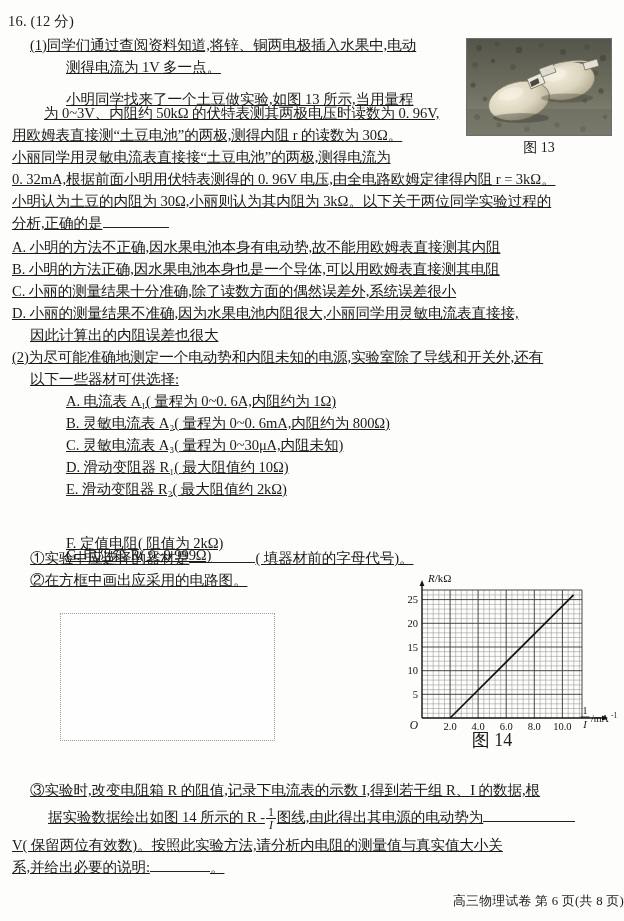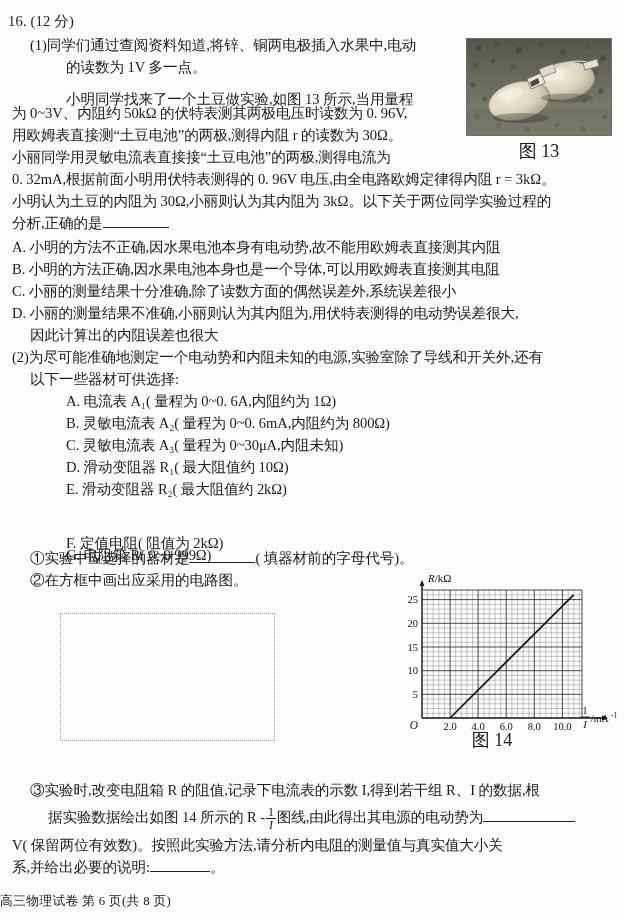--- a/index.html
+++ b/index.html
@@ -8,51 +8,51 @@
     background:#fdfdfb;
     font-family:"Liberation Serif","DejaVu Serif",serif;
     color:#1a1a1a;
     position:relative;
     overflow:hidden;
   }
   .page { position:relative; width:624px; height:921px; }
 
   
   .qnum { position:absolute; left:8px; top:12px; font-size:14.5px; letter-spacing:0.2px; }
-  .line { position:absolute; font-size:14.6px; line-height:22px; white-space:nowrap; letter-spacing:-0.1px; }
+  .line { position:absolute; font-size:14.6px; line-height:22px; white-space:nowrap; letter-spacing:-0.1px;text-decoration:underline; }
   .ind1 { left:30px; }
   .ind2 { left:48px; }
   .ind3 { left:66px; }
   .ind0 { left:12px; }
   .ind-dev { left:66px; }
   .blank { display:inline-block; border-bottom:1.1px solid #222; height:12px; }
   .b60 { width:60px; }
   .b66 { width:66px; }
   .b90 { width:92px; }
 
   
   .photo-wrap { position:absolute; left:466px; top:38px; width:146px; height:98px; }
   .photo { position:absolute; inset:0; overflow:hidden; border:1px solid #6d6d6d;
            background:#7d7c70; }
   .photo svg { display:block; }
   .fig13-cap { position:absolute; left:466px; top:139px; width:146px; text-align:center;
-               font-size:18px; }
+               font-size:14px; }
 
   
   .dashbox { position:absolute; left:60px; top:613px; width:213px; height:126px;
              border:1.6px dotted #9a9a9a; background:#fefefe; }
 
   
   .chart { position:absolute; left:392px; top:572px; width:226px; height:176px; }
   .chart svg { display:block; }
   .fig14-cap { position:absolute; left:392px; top:728px; width:200px; text-align:center;
                font-size:18px; }
 
   
-  .footer { position:absolute; left:0; top:893px; width:624px; text-align:left;
+  .footer { position:absolute; left:0; top:893px; width:624px; text-align:right;
             font-size:12.8px; letter-spacing:0.3px; }
 
   
   .frac { display:inline-block; vertical-align:-0.55em; text-align:center;
           font-size:12px; line-height:1.0; margin:0 1px; }
   .frac .num { display:block; padding:0 2px; }
   .frac .den { display:block; border-top:1.1px solid #222; padding:0 2px; font-style:italic; }
 </style>
 </head>
 <body>
@@ -60,35 +60,35 @@
 <div class="page">
 
   <div class="qnum">
     <span>16.</span>
     <span>(12 分)</span>
   </div>
 
   <div class="line ind1" style="top:34px;">
     <span>(1)</span><span>同学们通过查阅资料知道,将锌、铜两电极插入水果中,电动</span>
   </div>
-  <div class="line ind3" style="top:56px;">的读数为 1V 多一点。</div>
+  <div class="line ind3" style="top:56px;">测得电流为 1V 多一点。</div>
   <div class="line ind3" style="top:88px;">小明同学找来了一个土豆做实验,如图 13 所示,当用量程</div>
-  <div class="line ind0" style="top:102px;">为 0~3V、内阻约 50kΩ 的伏特表测其两极电压时读数为 0. 96V,</div>
+  <div class="line ind0" style="top:102px;margin-left:32px;">为 0~3V、内阻约 50kΩ 的伏特表测其两极电压时读数为 0. 96V,</div>
   <div class="line ind0" style="top:124px;">用欧姆表直接测“土豆电池”的两极,测得内阻 r 的读数为 30Ω。</div>
   <div class="line ind0" style="top:146px;">小丽同学用灵敏电流表直接接“土豆电池”的两极,测得电流为</div>
   <div class="line ind0" style="top:168px;">0. 32mA,根据前面小明用伏特表测得的 0. 96V 电压,由全电路欧姆定律得内阻 r = 3kΩ。</div>
   <div class="line ind0" style="top:190px;">小明认为土豆的内阻为 30Ω,小丽则认为其内阻为 3kΩ。以下关于两位同学实验过程的</div>
   <div class="line ind0" style="top:236px;">A. 小明的方法不正确,因水果电池本身有电动势,故不能用欧姆表直接测其内阻</div>
 
   <div class="line ind0" style="top:212px;">
     <span>分析,正确的是</span><span class="blank b66"></span>
   </div>
   <div class="line ind0" style="top:258px;">B. 小明的方法正确,因水果电池本身也是一个导体,可以用欧姆表直接测其电阻</div>
   <div class="line ind0" style="top:280px;">C. 小丽的测量结果十分准确,除了读数方面的偶然误差外,系统误差很小</div>
-  <div class="line ind0" style="top:302px;">D. 小丽的测量结果不准确,小丽则认为其内阻为,用伏特表测得的电动势误差很大,</div>
+  <div class="line ind0" style="top:302px;">D. 小丽的测量结果不准确,因为水果电池内阻很大,小丽同学用灵敏电流表直接接,</div>
   <div class="line ind1" style="top:324px;">因此计算出的内阻误差也很大</div>
 
   <div class="line ind0" style="top:346px;">
     <span>(2)</span><span>为尽可能准确地测定一个电动势和内阻未知的电源,实验室除了导线和开关外,还有</span>
   </div>
   <div class="line ind1" style="top:368px;">以下一些器材可供选择:</div>
 
   <div class="line ind-dev" style="top:390px;">A. 电流表 A₁( 量程为 0~0. 6A,内阻约为 1Ω)</div>
   <div class="line ind-dev" style="top:412px;">B. 灵敏电流表 A₂( 量程为 0~0. 6mA,内阻约为 800Ω)</div>
   <div class="line ind-dev" style="top:434px;">C. 灵敏电流表 A₃( 量程为 0~30μA,内阻未知)</div>

